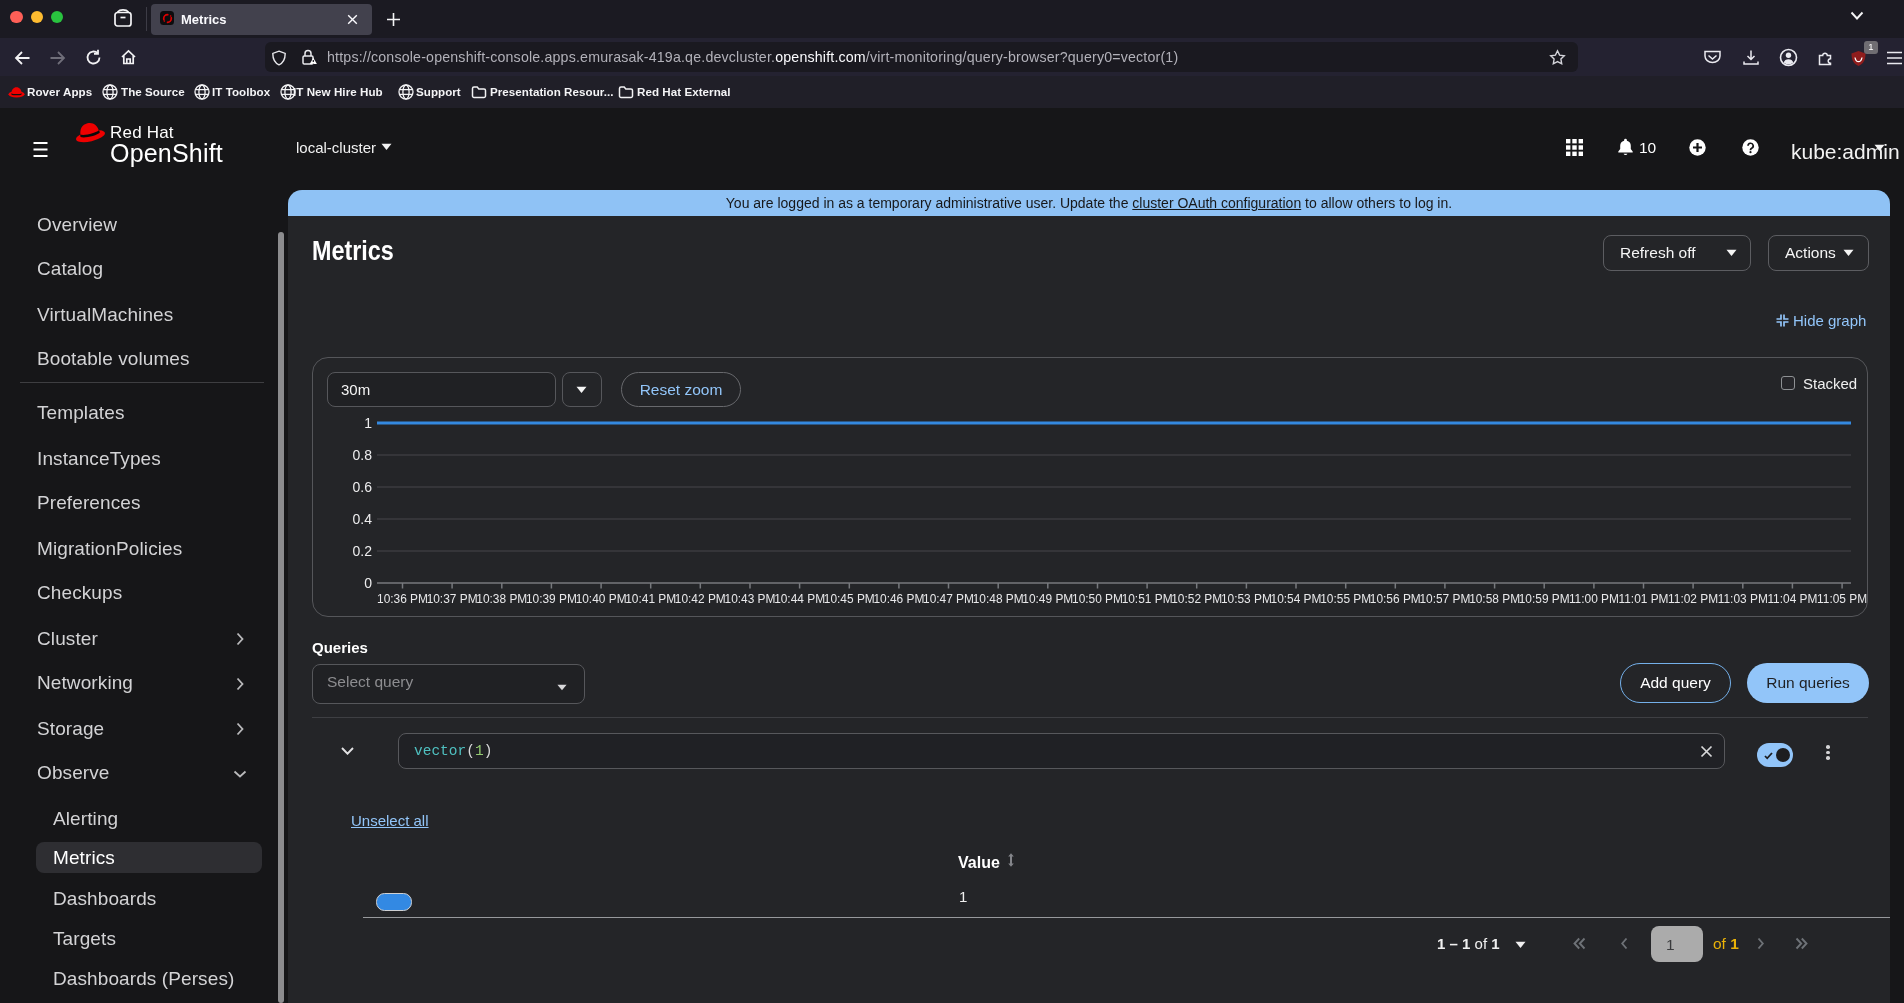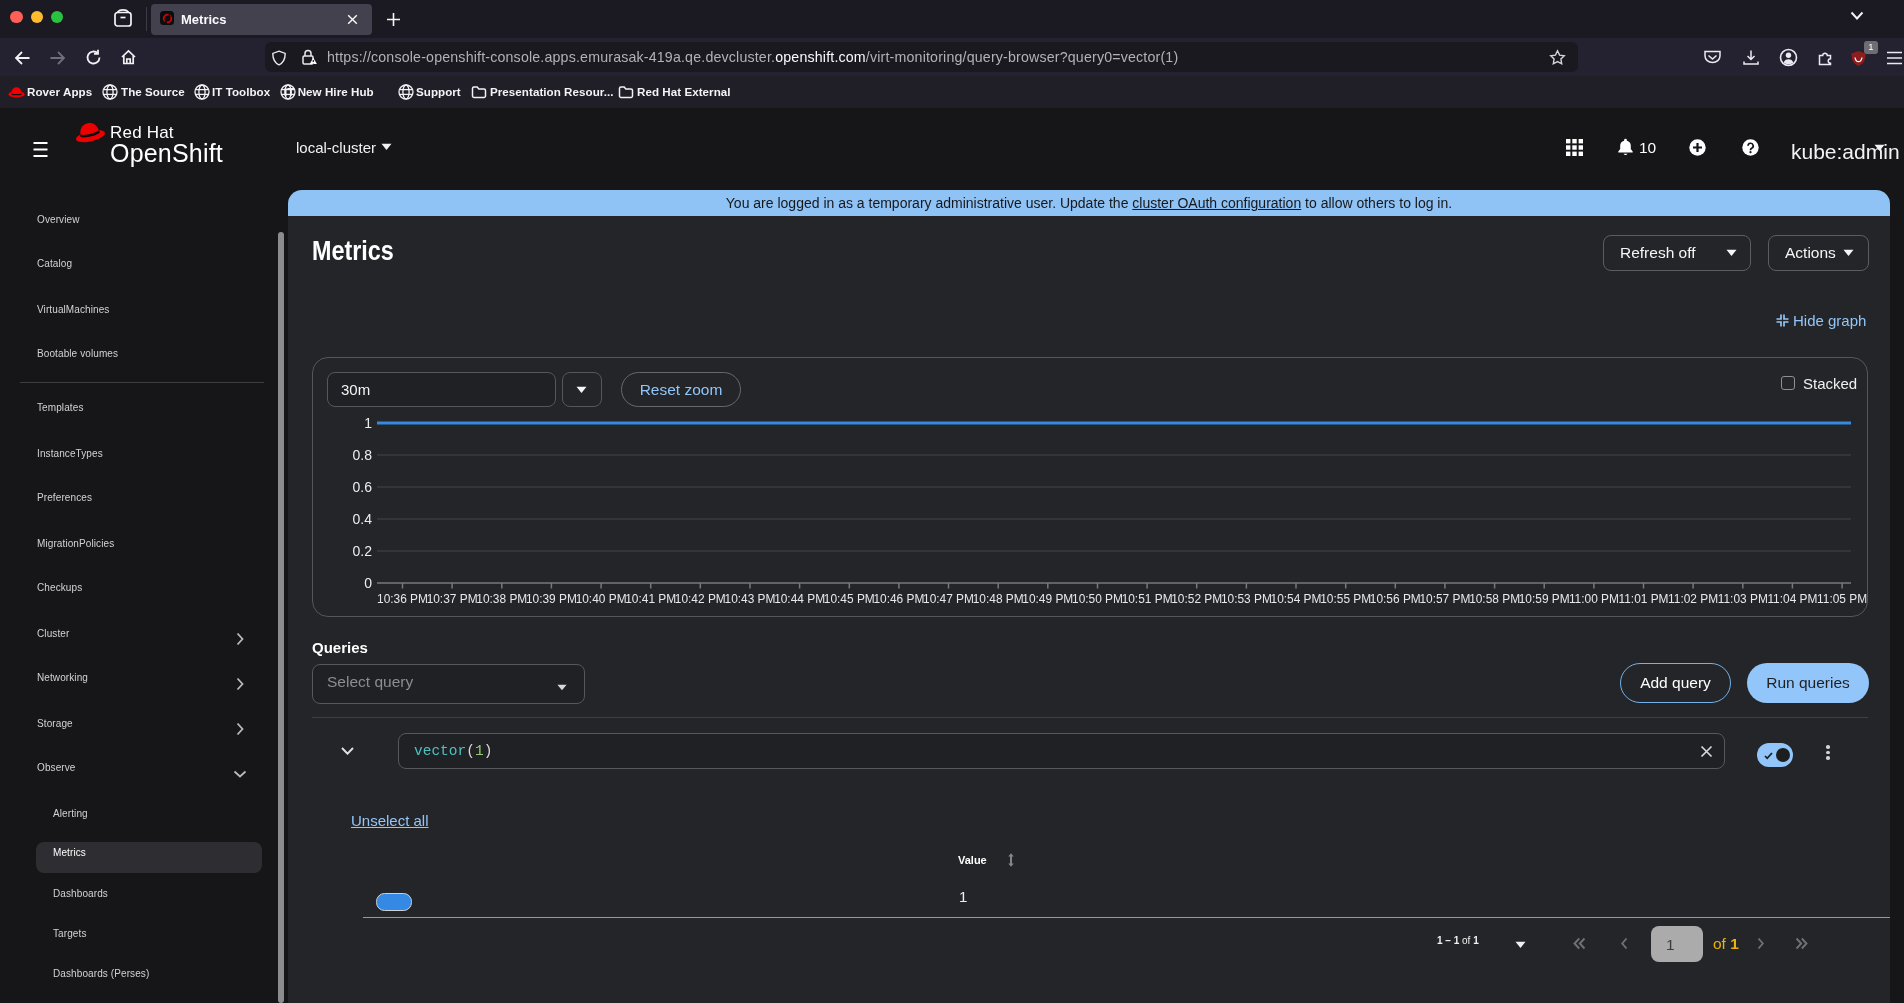--- a/index.html
+++ b/index.html
@@ -1,17 +1,17 @@
 <!DOCTYPE html>
 <html><head><meta charset="utf-8">
 <style>
 *{margin:0;padding:0;box-sizing:border-box}
 html,body{width:1904px;height:1003px;overflow:hidden;background:#161618;font-family:"Liberation Sans",sans-serif;-webkit-font-smoothing:antialiased}
 .abs{position:absolute}
-.snav{position:absolute;font-size:10px;color:#d3d3d5;letter-spacing:.1px}
+.snav{position:absolute;font-size:19px;color:#d3d3d5;letter-spacing:.1px}
 .bkm{position:absolute;top:84.5px;font-size:11.6px;font-weight:700;color:#f4f4f6;letter-spacing:.05px}
 </style></head>
 <body>
 
 <div class="abs" style="left:0;top:0;width:1904px;height:38px;background:#1b1a22"></div>
 <div class="abs" style="left:0;top:38px;width:1904px;height:38px;background:#242231"></div>
 <div class="abs" style="left:0;top:76px;width:1904px;height:32px;background:#201f28"></div>
 
 <div class="abs" style="left:10px;top:10.5px;width:12.5px;height:12.5px;border-radius:50%;background:#fe5f57"></div>
 <div class="abs" style="left:30.5px;top:10.5px;width:12.5px;height:12.5px;border-radius:50%;background:#febb30"></div>
@@ -118,21 +118,21 @@
   </svg>
 <div class="bkm" style="left:212px">IT Toolbox</div>
 <svg class="abs" style="left:280px;top:84px" width="16" height="16" viewBox="0 0 16 16">
     <g fill="none" stroke="#f2f2f4" stroke-width="1.3">
       <circle cx="8.0" cy="8.0" r="7.0"></circle>
       <ellipse cx="8.0" cy="8.0" rx="3.1" ry="7.0"></ellipse>
       <line x1="1.6" y1="5.6" x2="14.4" y2="5.6"></line>
       <line x1="1.6" y1="10.4" x2="14.4" y2="10.4"></line>
     </g>
   </svg>
-<div class="bkm" style="left:284px">IT New Hire Hub</div>
+<div class="bkm" style="left:293px">IT New Hire Hub</div>
 <svg class="abs" style="left:398px;top:84px" width="16" height="16" viewBox="0 0 16 16">
     <g fill="none" stroke="#f2f2f4" stroke-width="1.3">
       <circle cx="8.0" cy="8.0" r="7.0"></circle>
       <ellipse cx="8.0" cy="8.0" rx="3.1" ry="7.0"></ellipse>
       <line x1="1.6" y1="5.6" x2="14.4" y2="5.6"></line>
       <line x1="1.6" y1="10.4" x2="14.4" y2="10.4"></line>
     </g>
   </svg>
 <div class="bkm" style="left:416px">Support</div>
 <svg class="abs" style="left:471px;top:85px" width="16" height="14" viewBox="0 0 16 14">
@@ -351,29 +351,29 @@
   </svg>
 <div class="abs" style="left:1757px;top:743px;width:36px;height:24px;border-radius:12px;background:#92c5f9"></div>
 <div class="abs" style="left:1776px;top:748px;width:14px;height:14px;border-radius:50%;background:#1d1e20"></div>
 <svg class="abs" style="left:1763.5px;top:751.5px" width="9" height="8" viewBox="0 0 9 8">
     <path d="M1 4 L3.2 6.3 L8 1" fill="none" stroke="#1d1e20" stroke-width="1.8"></path>
   </svg>
 <div class="abs" style="left:1826px;top:745px;width:3.6px;height:3.6px;border-radius:50%;background:#d4d4d6"></div>
 <div class="abs" style="left:1826px;top:750.5px;width:3.6px;height:3.6px;border-radius:50%;background:#d4d4d6"></div>
 <div class="abs" style="left:1826px;top:756px;width:3.6px;height:3.6px;border-radius:50%;background:#d4d4d6"></div>
 <div class="abs" style="left:351px;top:812px;font-size:15px;color:#92c5f9;text-decoration:underline">Unselect all</div>
-<div class="abs" style="left:958px;top:853.5px;font-size:11px;font-weight:700;color:#fff">Value</div>
+<div class="abs" style="left:958px;top:853.5px;font-size:16px;font-weight:700;color:#fff">Value</div>
 <svg class="abs" style="left:1007px;top:853px" width="8" height="14" viewBox="0 0 8 14">
   <path d="M4 0.3 L6.8 3.6 H1.2 Z M4 13.7 L6.8 10.4 H1.2 Z" fill="#83858a"></path>
   <rect x="3" y="3" width="2" height="8" fill="#83858a"></rect>
 </svg>
 <div class="abs" style="left:375.5px;top:893px;width:36.5px;height:17.5px;border-radius:8.5px;background:#3389e3;border:1px solid #cfd0d2"></div>
 <div class="abs" style="left:959px;top:888px;font-size:15px;color:#f0f0f0">1</div>
 <div class="abs" style="left:363px;top:916.5px;width:1527px;height:1.5px;background:#97999c"></div>
-<div class="abs" style="left:1437px;top:935px;font-size:10px;color:#f0f0f0"><b>1 – 1</b> of <b>1</b></div>
+<div class="abs" style="left:1437px;top:935px;font-size:15px;color:#f0f0f0"><b>1 – 1</b> of <b>1</b></div>
 <svg class="abs" style="left:1515px;top:941px" width="11" height="8" viewBox="0 0 11 8">
     <path d="M0.5 0.8 L5.5 7 L10.5 0.8 Z" fill="#f0f0f0"></path>
   </svg>
 <svg class="abs" style="left:1573px;top:937px" width="13" height="13" viewBox="0 0 13 13">
     <path d="M6.2 1.5 L1.5 6.5 L6.2 11.5 M11.5 1.5 L6.8 6.5 L11.5 11.5" fill="none" stroke="#6e7277" stroke-width="1.9"></path>
   </svg>
 <svg class="abs" style="left:1621px;top:937px" width="7" height="13" viewBox="0 0 7 13">
     <path d="M5.5 1.5 L1.2 6.5 L5.5 11.5" fill="none" stroke="#6e7277" stroke-width="1.9"></path>
   </svg>
 <div class="abs" style="left:1651px;top:926px;width:52px;height:36px;border-radius:8px;background:#ababab"></div>

